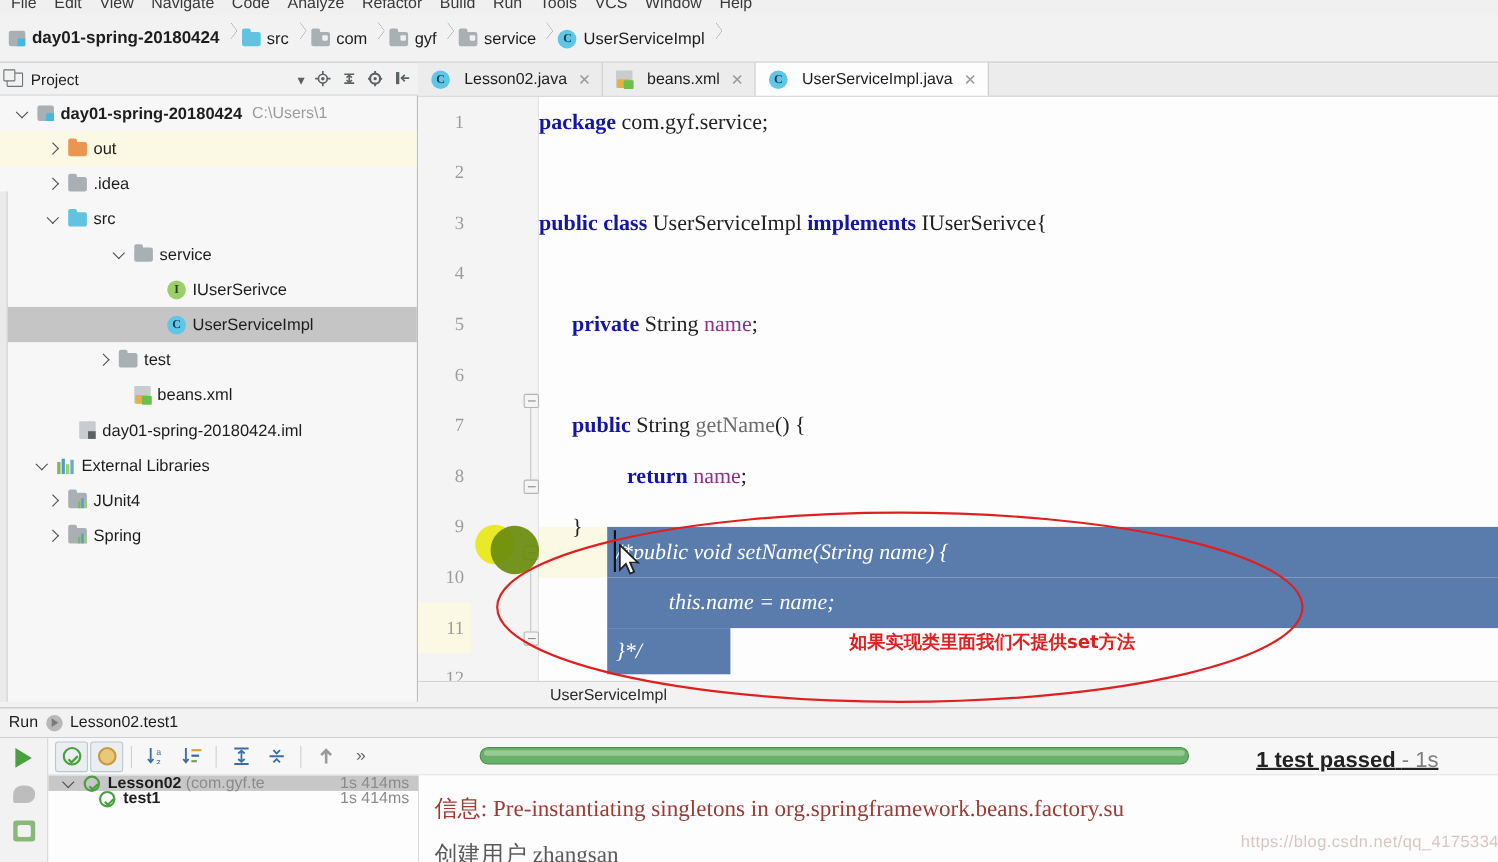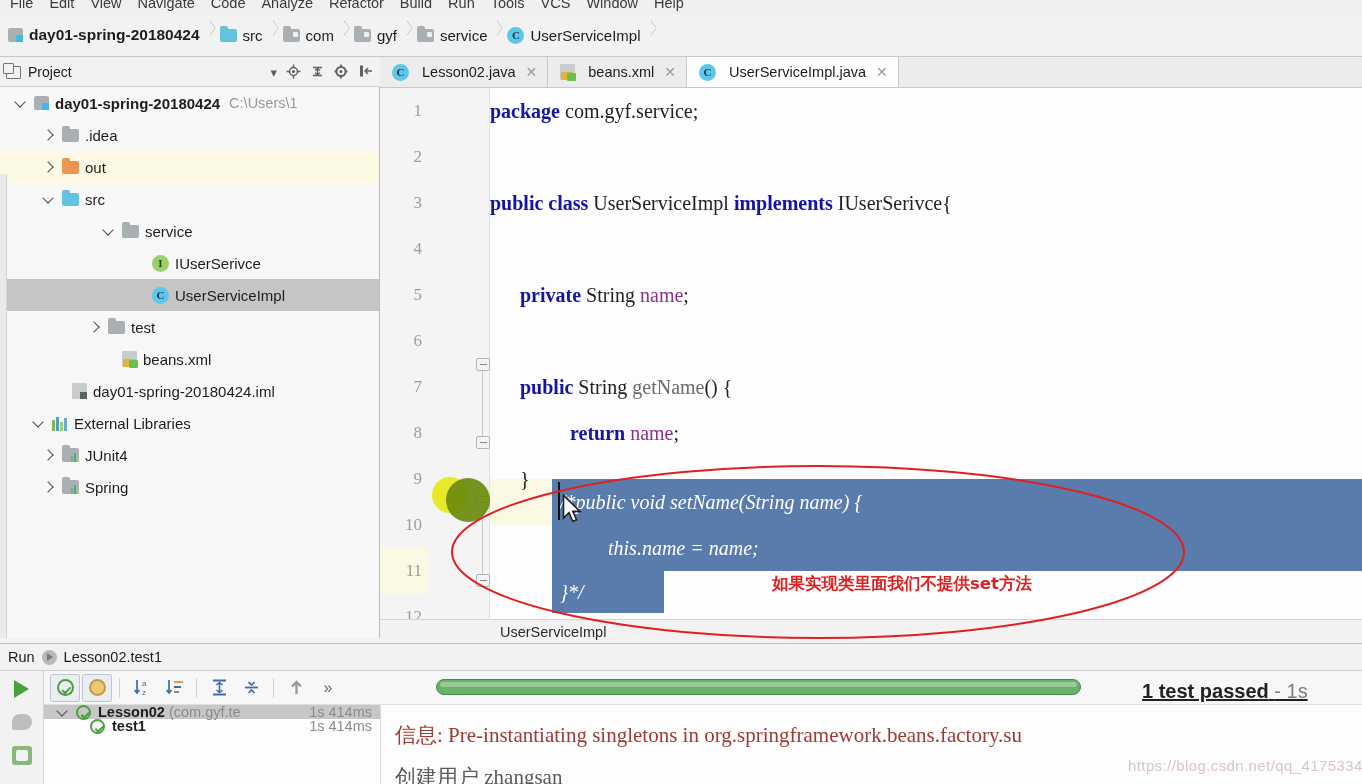--- a/index.html
+++ b/index.html
@@ -435,30 +435,30 @@
   <div class="sidebar">
     <div class="left-strip"></div>
 
     <div class="tree-row" style="padding-left:14px">
       <span class="twisty down"></span>
       <span class="ico proj-icon"></span>
       <span class="tree-label bold">day01-spring-20180424</span>
       <span class="tree-sub">C:\Users\1</span>
     </div>
 
+    <div class="tree-row hl-yellow" style="padding-left:42px">
+      <span class="twisty right"></span>
+      <span class="ico folder orange"></span>
+      <span class="tree-label">out</span>
+    </div>
+
     <div class="tree-row" style="padding-left:42px">
       <span class="twisty right"></span>
       <span class="ico folder grey"></span>
       <span class="tree-label">.idea</span>
-    </div>
-
-    <div class="tree-row hl-yellow" style="padding-left:42px">
-      <span class="twisty right"></span>
-      <span class="ico folder orange"></span>
-      <span class="tree-label">out</span>
     </div>
 
     <div class="tree-row" style="padding-left:42px">
       <span class="twisty down"></span>
       <span class="ico folder blue"></span>
       <span class="tree-label">src</span>
     </div>
 
 
     <div class="tree-row" style="padding-left:102px">

